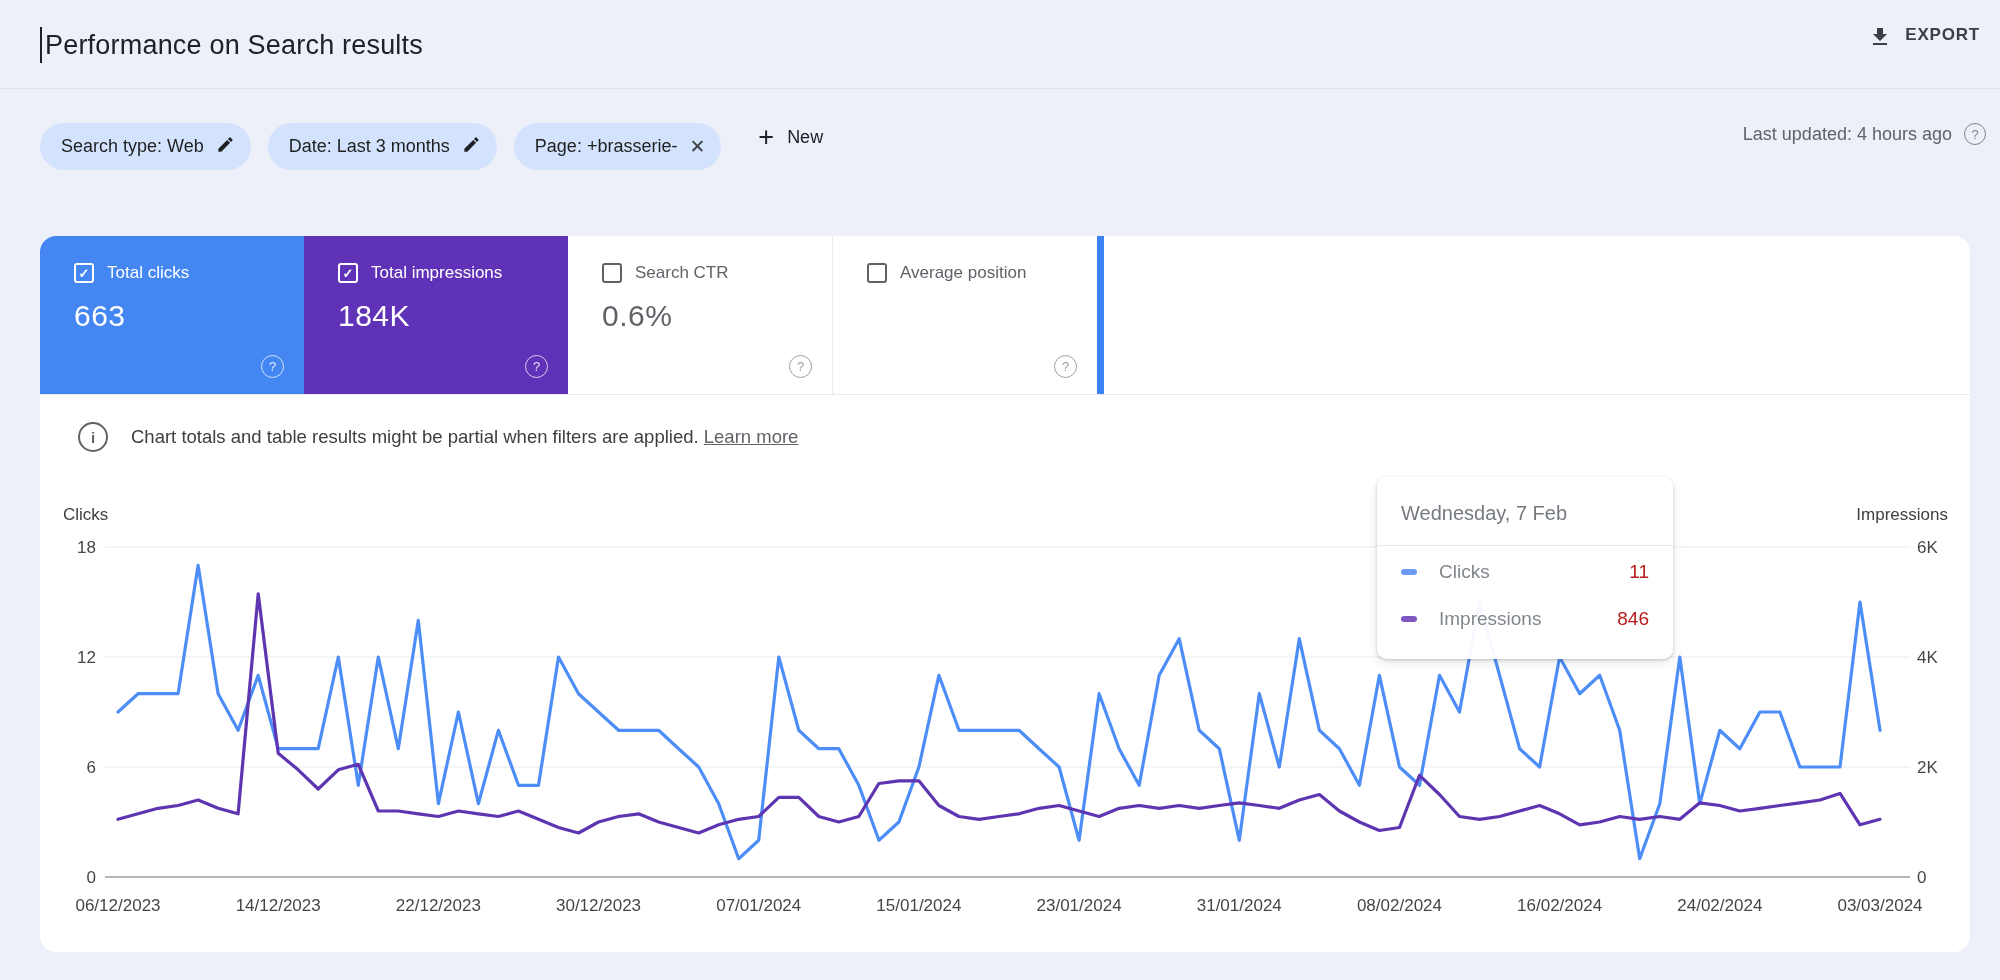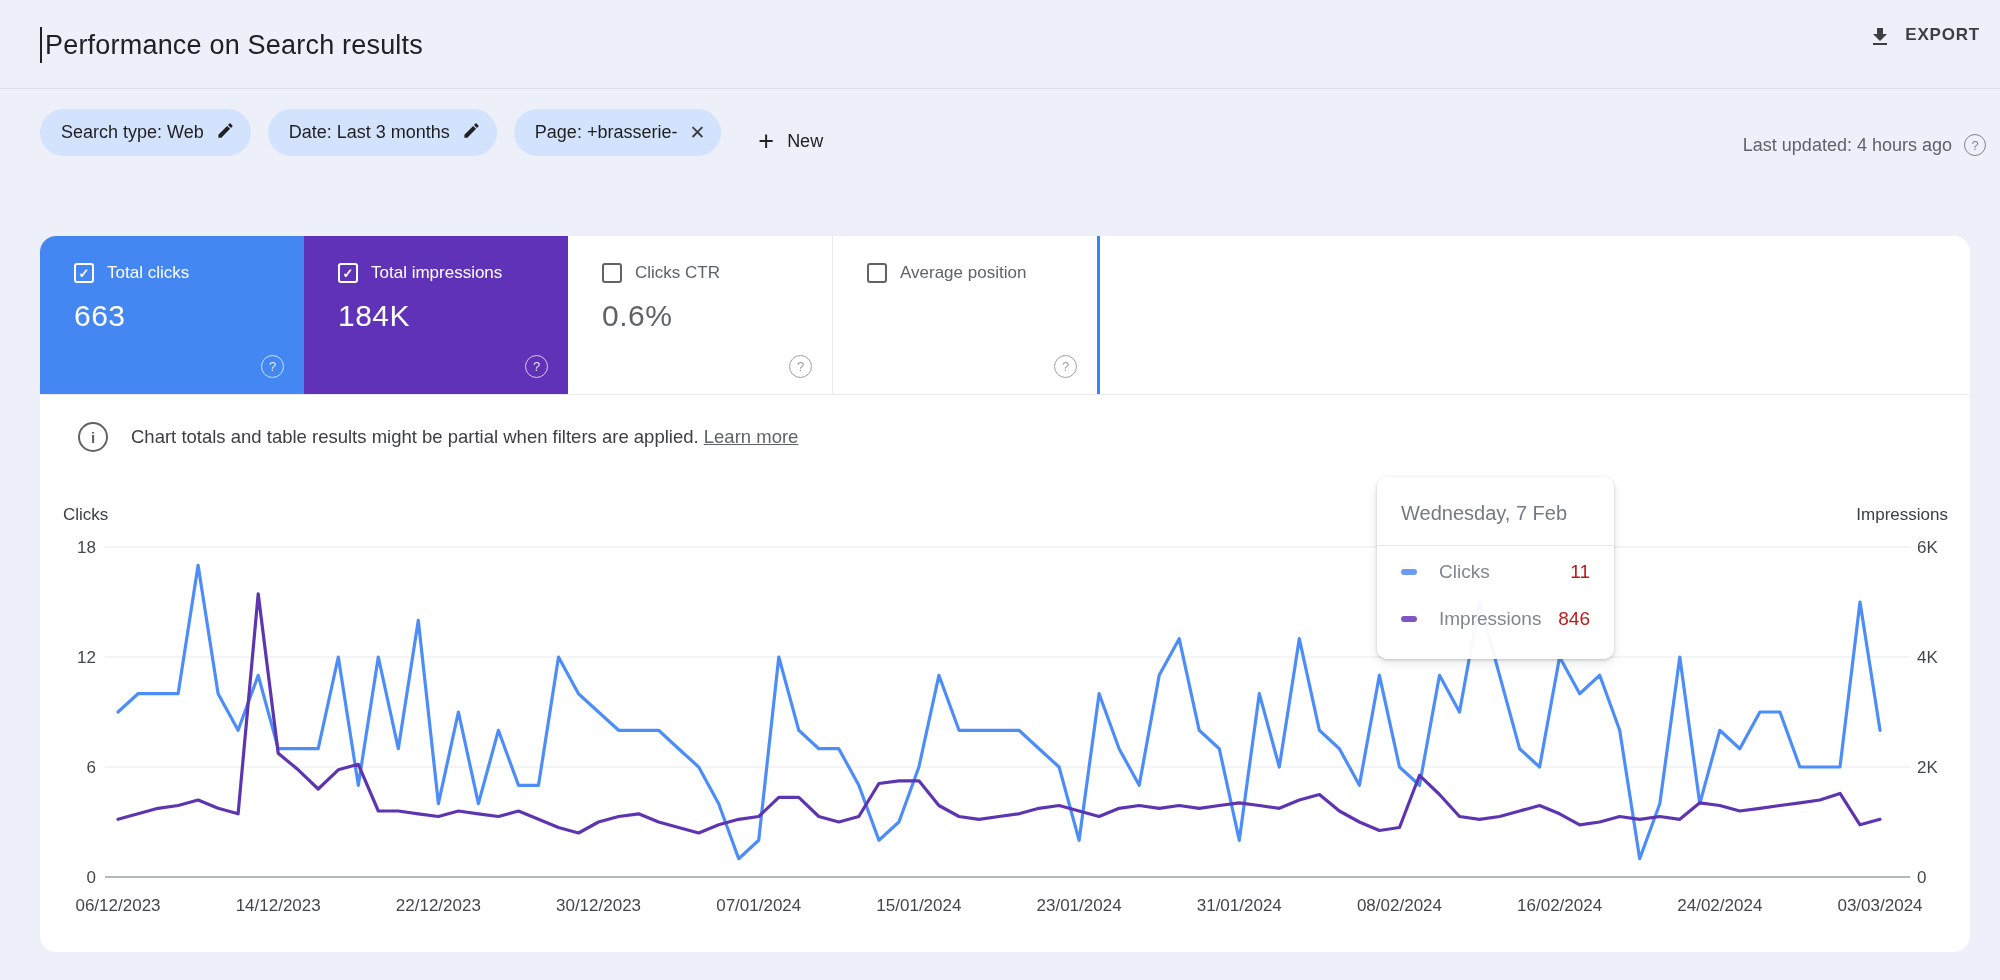--- a/index.html
+++ b/index.html
@@ -14,21 +14,21 @@
   .text-cursor{width:2px;height:36px;background:#202124;margin-right:3px;}
   .page-title{font-size:27px;font-weight:400;color:#202124;margin:0;letter-spacing:.2px;}
   .export-btn{
     position:absolute;right:14px;top:24px;display:flex;gap:13px;
     background:none;border:none;cursor:pointer;
     font-family:inherit;font-size:17px;font-weight:600;letter-spacing:.8px;color:#3C4043;
   }
   .export-btn svg{display:block;}
   .top-divider{position:absolute;left:0;top:88px;width:2000px;height:1px;background:#DCE0EB;}
   
-  .filterbar{position:absolute;left:40px;top:109px;right:14px;height:47px;display:flex;align-items:flex-end;gap:17px;}
+  .filterbar{position:absolute;left:40px;top:123px;right:14px;height:47px;display:flex;align-items:flex-start;gap:17px;}
   .chip{
     display:inline-flex;align-items:center;gap:12px;height:47px;
     background:#D3E3FD;border:none;border-radius:24px;padding:0 16px 0 21px;
     font-family:inherit;font-size:18px;font-weight:500;color:#1F1F1F;cursor:pointer;
   }
   .chip .chip-x{font-size:19px;font-weight:400;color:#3C4043;line-height:1;}
   .new-btn{
     display:inline-flex;align-items:center;gap:13px;margin-left:14px;
     background:none;border:none;cursor:pointer;
     font-family:inherit;font-size:18px;font-weight:500;color:#202124;
@@ -37,21 +37,21 @@
   .last-updated{margin-left:auto;display:flex;align-items:center;gap:12px;font-size:18px;color:#5F6368;}
   .help-circle{
     width:20px;height:20px;border-radius:50%;border:1.5px solid #80868B;color:#80868B;
     display:inline-flex;align-items:center;justify-content:center;font-size:13px;font-weight:500;flex:none;
   }
   
   .card{position:absolute;left:40px;top:236px;width:1930px;height:716px;background:#fff;border-radius:16px;z-index:1;}
   .tiles-row{position:absolute;left:0;top:0;right:0;height:158px;display:flex;border-bottom:1px solid #E8EAED;}
   .tile{position:relative;width:264px;height:158px;background:#fff;color:#5F6368;cursor:pointer;}
   .tile:first-child{border-top-left-radius:16px;}
-  .tile.t3{border-left:1px solid #E8EAED;border-right:3px solid #3b82f6;}
+  .tile.t3{border-left:1px solid #E8EAED;border-right:7px solid #3b82f6;}
   .tile .head{display:flex;align-items:center;gap:13px;margin:27px 0 0 34px;font-size:17px;font-weight:500;}
   .cb{
     width:16px;height:16px;border:2px solid currentColor;border-radius:3px;flex:none;
     display:flex;align-items:center;justify-content:center;font-size:13px;font-weight:700;
   }
   .tile.unchecked .cb span{visibility:hidden;}
   .tile .value{margin:16px 0 0 34px;font-size:30px;font-weight:400;letter-spacing:.5px;}
   .tile .help{
     position:absolute;right:20px;bottom:16px;width:21px;height:21px;border-radius:50%;
     border:1.5px solid #9AA0A6;color:#9AA0A6;display:flex;align-items:center;justify-content:center;
@@ -63,21 +63,21 @@
   .info-i{
     width:26px;height:26px;border-radius:50%;border:2px solid #5F6368;color:#5F6368;flex:none;
     display:flex;align-items:center;justify-content:center;font-size:15px;font-weight:600;
   }
   .banner a{color:#5F6368;text-decoration:underline;cursor:pointer;}
   
   .chart-wrap{position:absolute;left:0;top:490px;width:2000px;height:445px;z-index:2;}
   .chart-wrap svg{display:block;}
   
   .tooltip{
-    position:absolute;left:1377px;top:477px;width:237px;height:182px;box-sizing:border-box;
+    position:absolute;left:1377px;top:477px;width:296px;height:182px;box-sizing:border-box;
     background:rgba(255,255,255,0.95);border-radius:10px;z-index:5;
     box-shadow:0 1px 3px rgba(60,64,67,.25),0 4px 10px rgba(60,64,67,.12);
     pointer-events:none;
   }
   .tt-title{height:68px;line-height:72px;padding:0 24px;font-size:20px;font-weight:500;color:#757A80;border-bottom:1px solid #E4E7EB;}
   .tt-row{display:flex;align-items:center;height:42px;padding:0 24px;margin-top:5px;font-size:19px;color:#82878D;}
   .tt-dash{width:16px;height:6px;border-radius:3px;margin-right:22px;flex:none;}
   .tt-val{margin-left:auto;font-weight:400;color:#b91c1c;}
 </style>
 </head>
@@ -160,21 +160,21 @@
         </div>
         <div class="value">184K</div>
         <span class="help">?</span>
       </div>
 
       <div class="tile t2 unchecked" style="background: rgb(255, 255, 255); color: rgb(95, 99, 104);">
         <div class="head">
           <span class="cb">
               <span>✓</span>
             </span>
-          <span>Clicks CTR</span>
+          <span>Search CTR</span>
         </div>
         <div class="value">0.6%</div>
         <span class="help">?</span>
       </div>
 
       <div class="tile t3 unchecked" style="background: rgb(255, 255, 255); color: rgb(95, 99, 104);">
         <div class="head">
           <span class="cb">
               <span>✓</span>
             </span>

